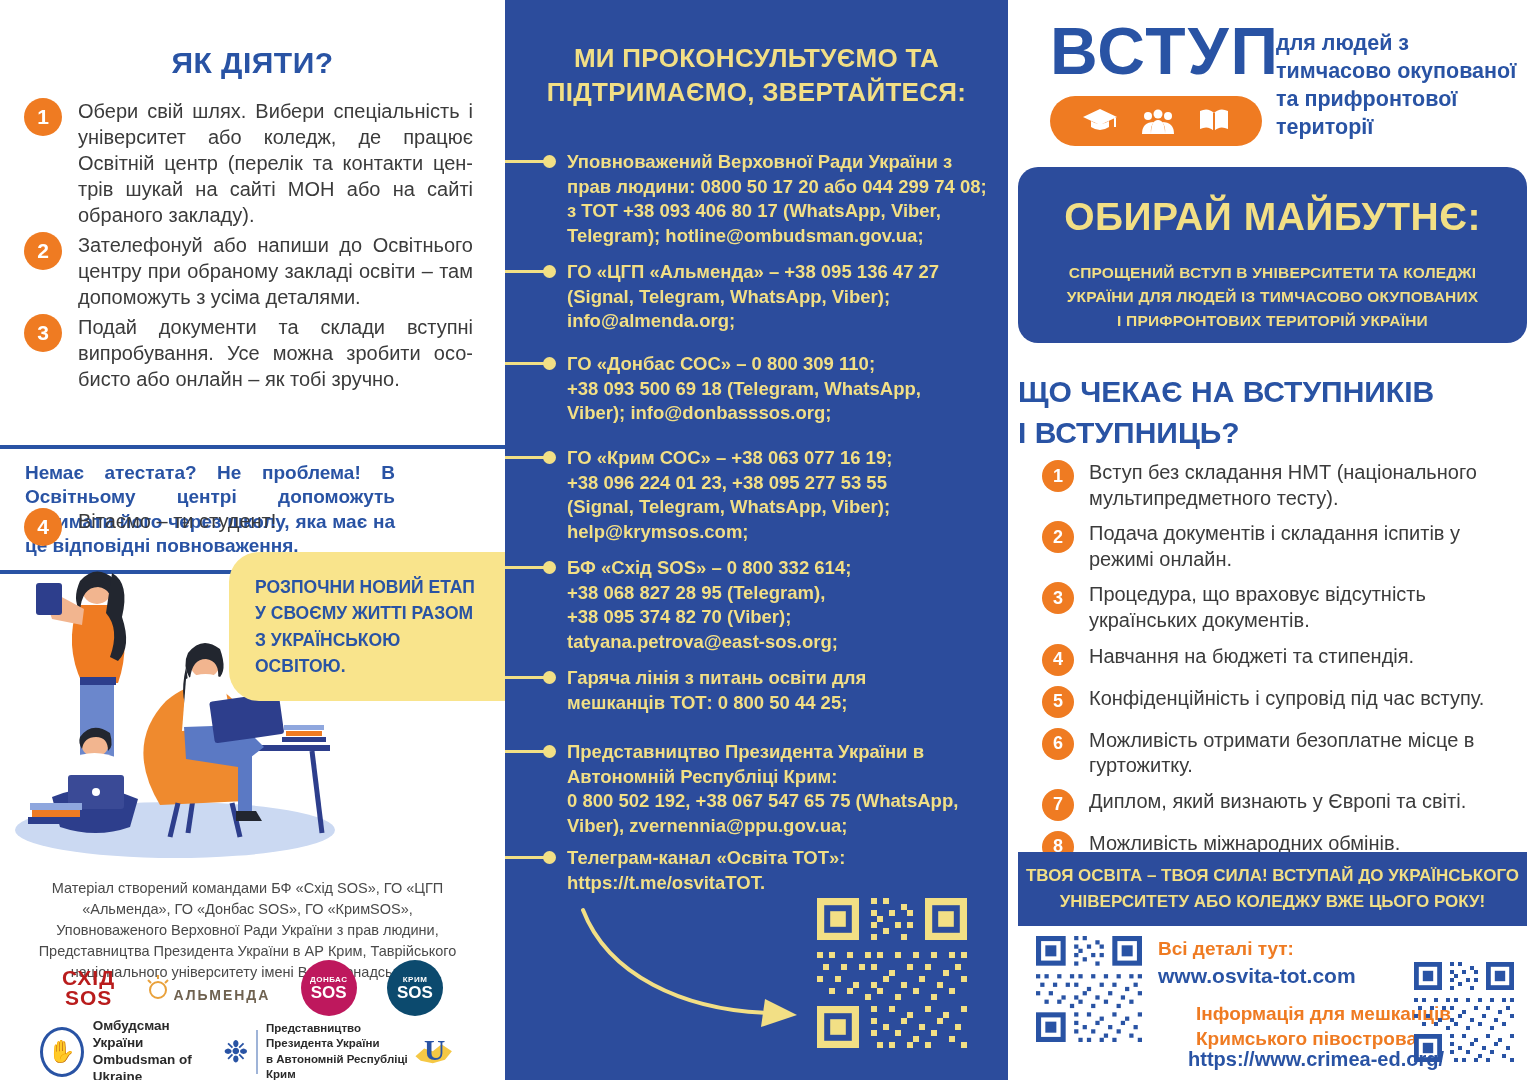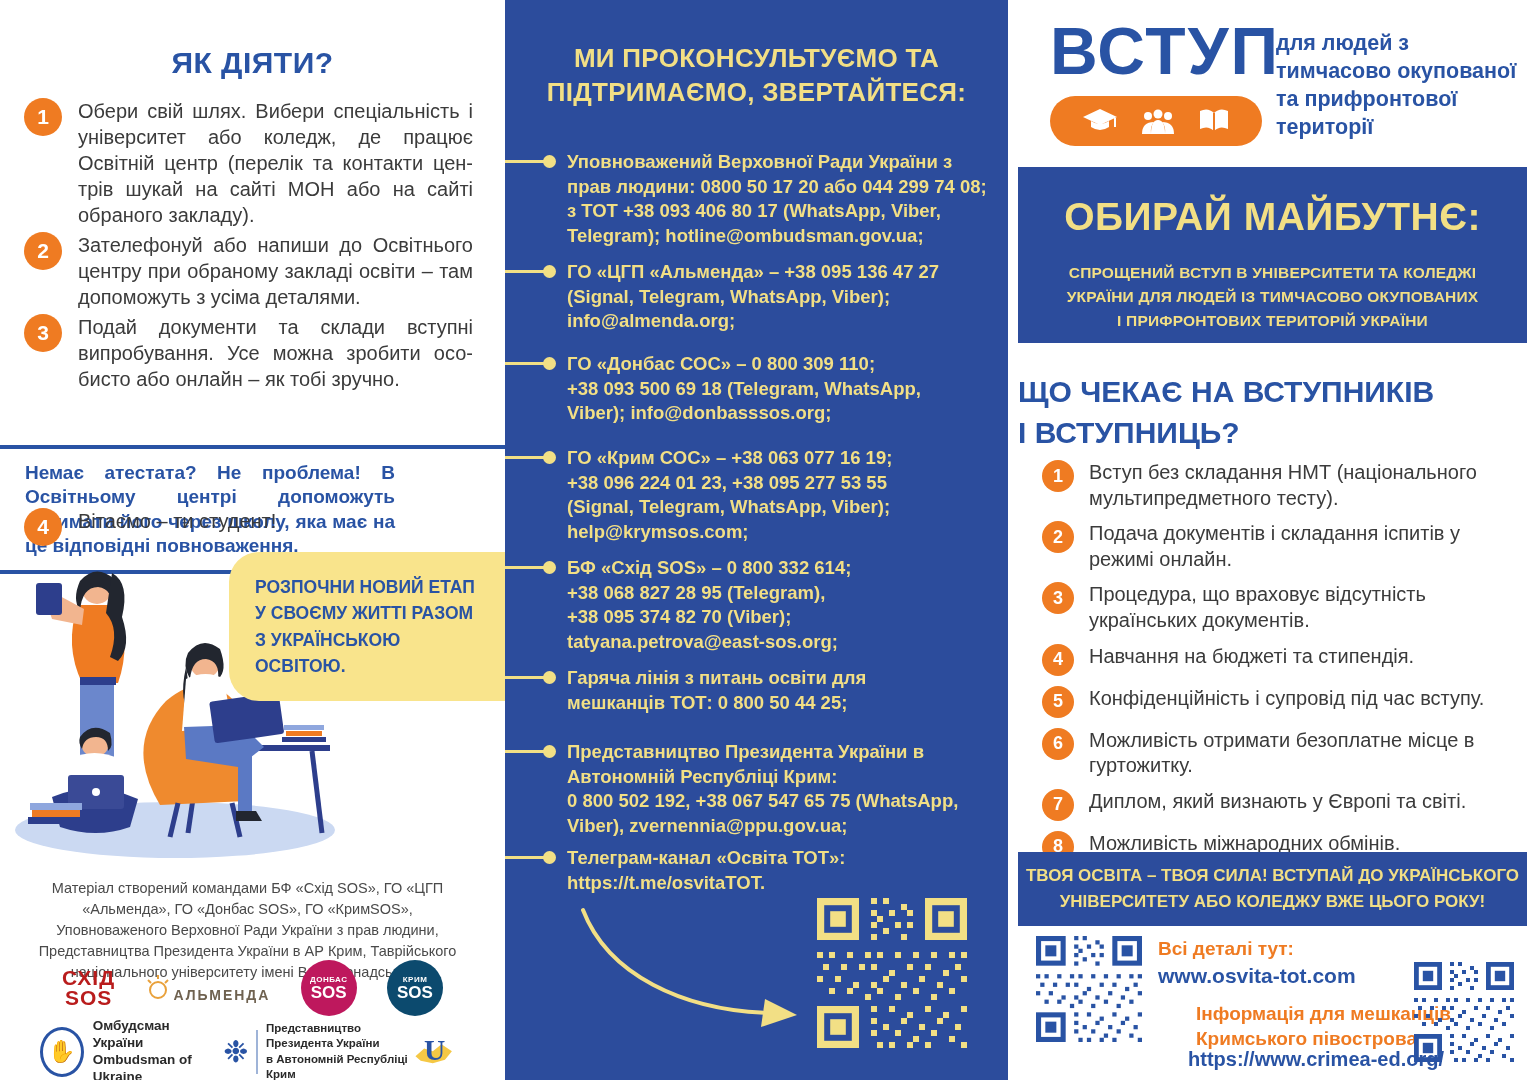--- a/index.html
+++ b/index.html
@@ -65,21 +65,21 @@
   .qr{display:block;}
   #qr-mid{position:absolute;top:898px;left:312px;width:150px;height:150px;color:#F2DF85;}
 
   
   .brand{position:absolute;top:18px;left:42px;color:#2953A4;font-size:66px;font-weight:800;
          letter-spacing:2px;line-height:1;}
   .brand-pill{position:absolute;top:96px;left:42px;width:212px;height:50px;border-radius:26px;
               background:#EF7B22;display:flex;align-items:center;justify-content:center;gap:22px;}
   .brand-sub{position:absolute;top:30px;left:268px;color:#2953A4;font-size:21.5px;font-weight:800;
              line-height:1.3;}
-  .r-blue{position:absolute;top:167px;left:10px;right:0;height:176px;background:#2C4C9C;}
+  .r-blue{position:absolute;top:167px;left:10px;right:0;height:176px;background:#2C4C9C;border-radius:20px;}
   .choose-title{position:absolute;top:28px;width:100%;text-align:center;color:#F2DF85;
                 font-size:39px;font-weight:800;letter-spacing:.5px;}
   .choose-sub{position:absolute;top:94px;width:100%;text-align:center;color:#F2DF85;
               font-size:15.5px;font-weight:700;line-height:1.55;letter-spacing:.2px;}
   .expect-title{position:absolute;top:372px;left:10px;right:0;text-align:left;color:#2953A4;
                 font-size:30px;font-weight:800;line-height:1.35;}
   .benefits{position:absolute;top:460px;left:34px;right:26px;}
   .benefit{display:flex;gap:15px;align-items:flex-start;margin-bottom:10px;}
   .num-sm{flex:none;width:32px;height:32px;border-radius:50%;background:#EF7B22;color:#fff;
           display:flex;align-items:center;justify-content:center;font-size:18px;font-weight:700;}

